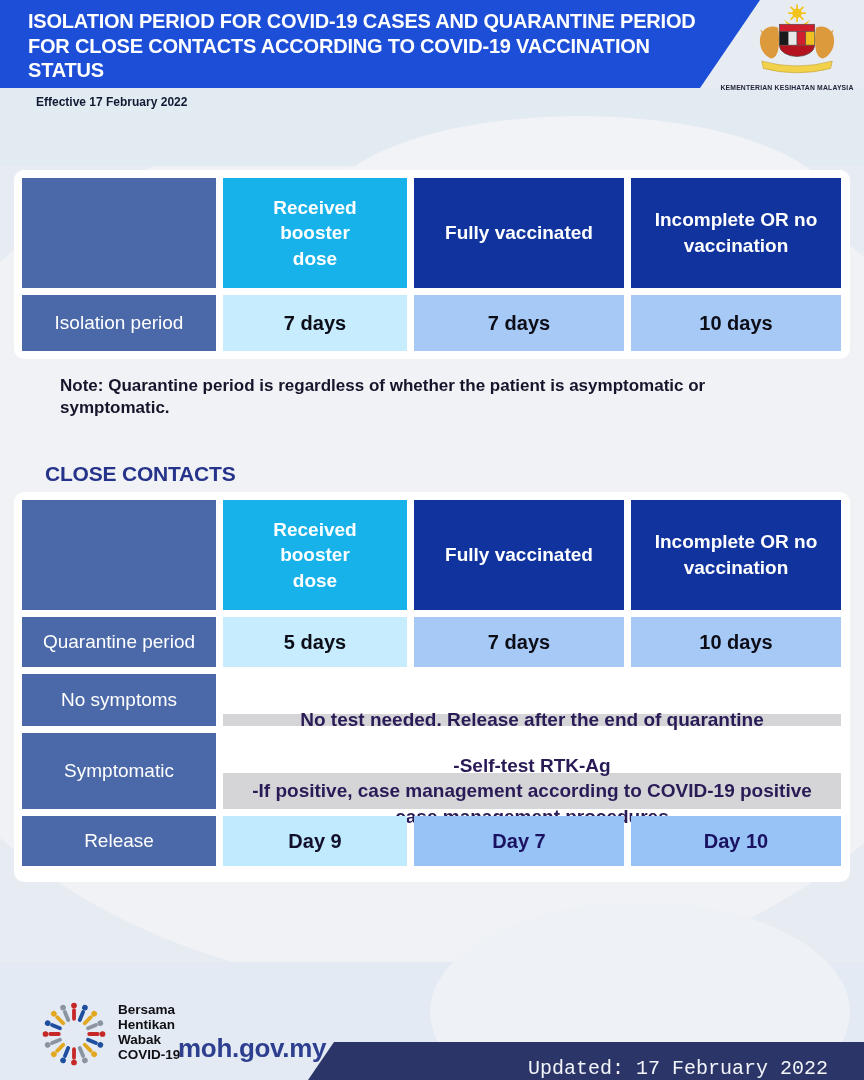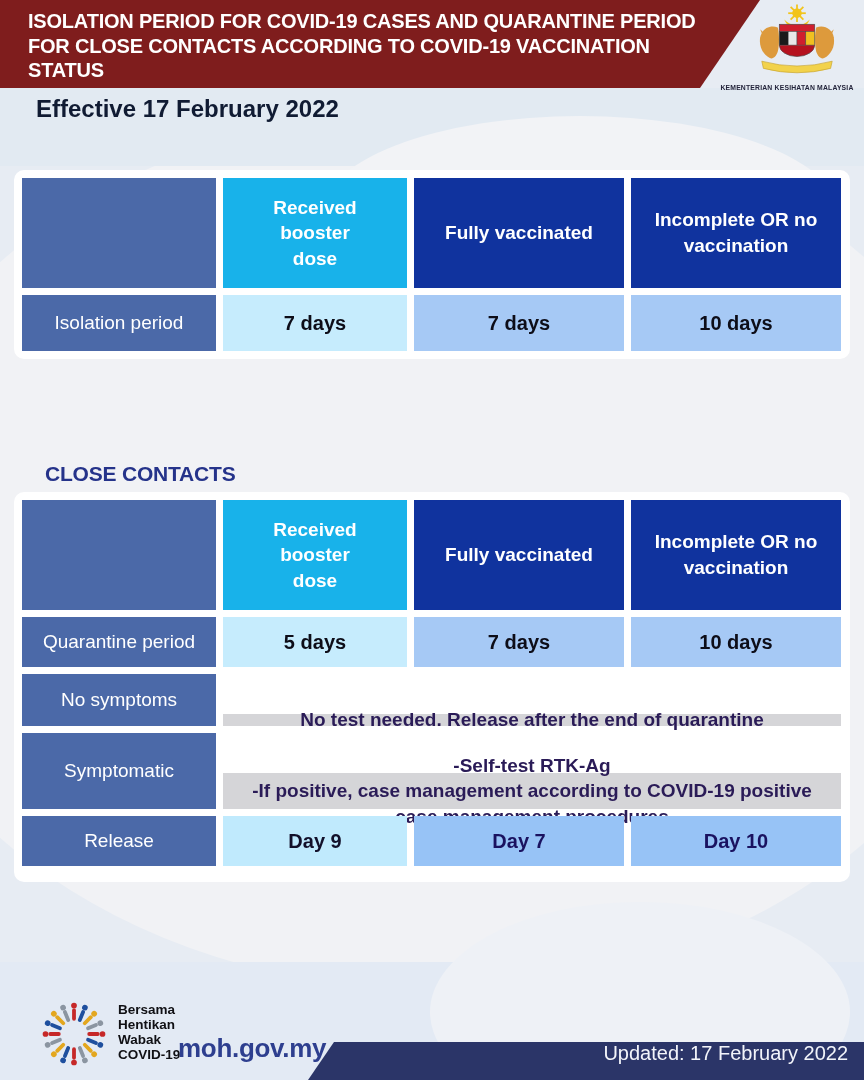--- a/index.html
+++ b/index.html
@@ -15,37 +15,37 @@
     background:#f1f2f5; border-radius:50%;
   }
   .blob-topstrip { position:absolute; left:0; top:88px; width:864px; height:78px; background:#e2eaf2; }
   .blob-topstrip .dome { position:absolute; left:320px; top:28px; width:520px; height:200px; background:#f2f3f6; border-radius:50%; }
   .blob-bottom { position:absolute; left:0; top:962px; width:864px; height:118px; background:#e3eaf4; }
   .blob-bottom .dome { position:absolute; left:430px; top:-60px; width:420px; height:220px; background:#eef1f6; border-radius:50%; }
 
   
   .band {
     position:absolute; left:0; top:0; width:760px; height:88px;
-    background:#7f1d1d;
+    background:#1d4ed8;
     clip-path:polygon(0 0, 100% 0, calc(100% - 60px) 100%, 0 100%);
     padding-left:40px;
   }
   .band .title {
     position:absolute; left:28px; top:9px; width:672px;
     color:#ffffff; font-size:20px; font-weight:bold; line-height:1.23;
     letter-spacing:-0.2px;
   }
   .crest { position:absolute; left:738px; top:2px; width:118px; height:80px; }
   .ministry {
     position:absolute; left:712px; top:84px; width:150px;
     text-align:center; font-size:6.8px; font-weight:bold; color:#23233a; letter-spacing:0.2px;
   }
   .effective {
     position:absolute; left:36px; top:95px;
-    font-size:24px; font-weight:bold; color:#101b33;
+    font-size:12px; font-weight:bold; color:#101b33;
   }
   .sec-heading { position:absolute; font-size:21px; font-weight:bold; color:#25338a; letter-spacing:-0.2px; }
   .h-pos { left:52px; top:148px;margin-top:28px; }
   .h-close { left:45px; top:462px; }
 
   .card {
     position:absolute; left:14px; width:836px; background:#ffffff;
     border-radius:10px; padding:8px;
     display:grid; grid-template-columns:194px 184px 210px 210px; gap:7px;
   }
@@ -79,22 +79,23 @@
     font-size:13.5px; font-weight:bold; color:#101014; line-height:1.12;
   }
   .website {
     position:absolute; left:178px; top:1033px;
     font-size:26px; font-weight:bold; color:#2e3f8f; letter-spacing:-0.3px;
   }
   .updated-band {
     position:absolute; right:0; bottom:0; width:556px; height:38px;
     background:#2b3568;
     clip-path:polygon(26px 0, 100% 0, 100% 100%, 0 100%);
-    display:flex; align-items:flex-start; justify-content:flex-end;
-    padding-right:16px;
+    display:flex; align-items:flex-end; justify-content:flex-end;
+    padding-right:36px;
+    font-family:Liberation Mono, monospace;
   }
   .updated-band .txt { color:#f2f4fa; font-size:20px; font-weight:500; }
 </style>
 </head>
 <body>
 
 <div class="page">
 
   <div class="blob-dome"></div>
   <div class="blob-topstrip">
@@ -157,20 +158,21 @@
     <div class="cell head cyan">Received booster dose</div>
     <div class="cell head navy">Fully vaccinated</div>
     <div class="cell head navy">Incomplete OR no vaccination</div>
 
     <div class="cell label">Isolation period</div>
     <div class="cell val lcyan">7 days</div>
     <div class="cell val lblue">7 days</div>
     <div class="cell val lblue">10 days</div>
   </div>
 
+  <div class="note note1">Note: Quarantine period is regardless of whether the patient is asymptomatic or symptomatic.</div>
 
   <div class="sec-heading h-close">CLOSE CONTACTS</div>
 
   <div class="card card2">
     <div class="cell mblue"></div>
     <div class="cell head cyan">Received booster dose</div>
     <div class="cell head navy">Fully vaccinated</div>
     <div class="cell head navy">Incomplete OR no vaccination</div>
 
     <div class="cell label">Quarantine period</div>

